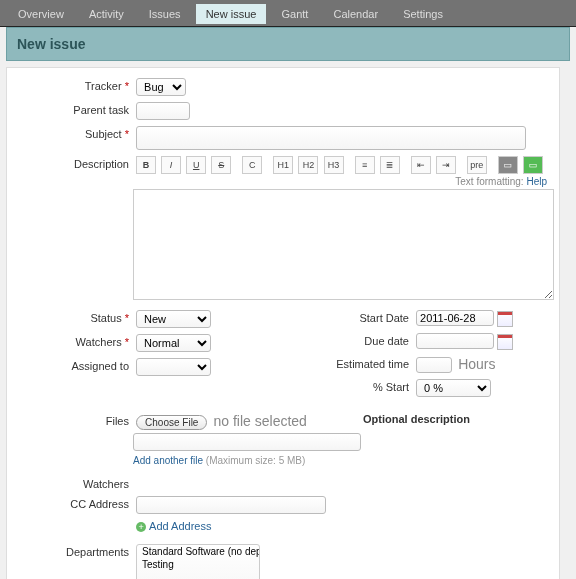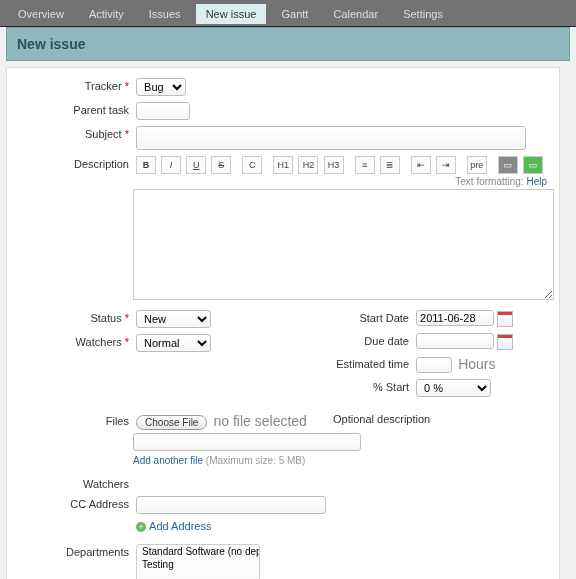--- a/index.html
+++ b/index.html
@@ -36,21 +36,21 @@
   .ptxt{font-size:14px;color:#888;margin-left:3px}
   .choose{display:inline-block;border:1px solid #999;border-radius:9px;padding:1px 8px;font-size:10px;background:linear-gradient(#fff,#e8e8e8);cursor:pointer}
   .opt-in{display:block;margin-left:114px;width:220px;height:14px;margin-top:3px}
   .add-file{color:#2a6496;font-size:10px;margin-left:114px;display:inline-block;margin-top:4px;cursor:pointer}
   .maxsize{color:#999;font-size:10px}
   .cc-in{width:182px;height:14px}
   .add-addr{color:#2a6496;cursor:pointer}
   .plus-ic{display:inline-block;width:10px;height:10px;border-radius:50%;background:#6b6;color:#fff;text-align:center;line-height:10px;font-size:9px;margin-right:3px}
   .highlight{background:#fff;box-shadow:0 0 0 4px #fff;padding:6px 4px 14px 0;margin-top:2px}
   .dept-list{width:124px;height:60px;border:1px solid #ccc;font-size:10px}
-  .opt-lbl{position:absolute;left:314px;font-weight:normal}
+  .opt-lbl{position:absolute;left:344px;font-weight:bold}
   .files-row{position:relative}
 </style>
 </head>
 <body>
 
 <div class="tabs">
   <span class="tab">Overview</span>
   <span class="tab">Activity</span>
   <span class="tab">Issues</span>
   <span class="tab active">New issue</span>
@@ -106,20 +106,24 @@
     <div class="two-col">
       <div class="col">
         <div class="field">
           <span class="lbl"><span>Status</span> <span class="req">*</span></span>
           <select class="med"><option>New</option></select>
         </div>
         <div class="field">
           <span class="lbl"><span>Watchers</span> <span class="req">*</span></span>
           <select class="med"><option>Normal</option></select>
         </div>
+        <div class="field">
+          <span class="lbl">Assigned to</span>
+          <select class="med"><option></option></select>
+        </div>
       </div>
       <div class="col right">
         <div class="field">
           <span class="lbl">Start Date</span>
           <input type="text" class="date-in" value="2011-06-28" style="">
           <span class="cal"></span>
         </div>
         <div class="field">
           <span class="lbl">Due date</span>
           <input type="text" class="date-in" style="">

